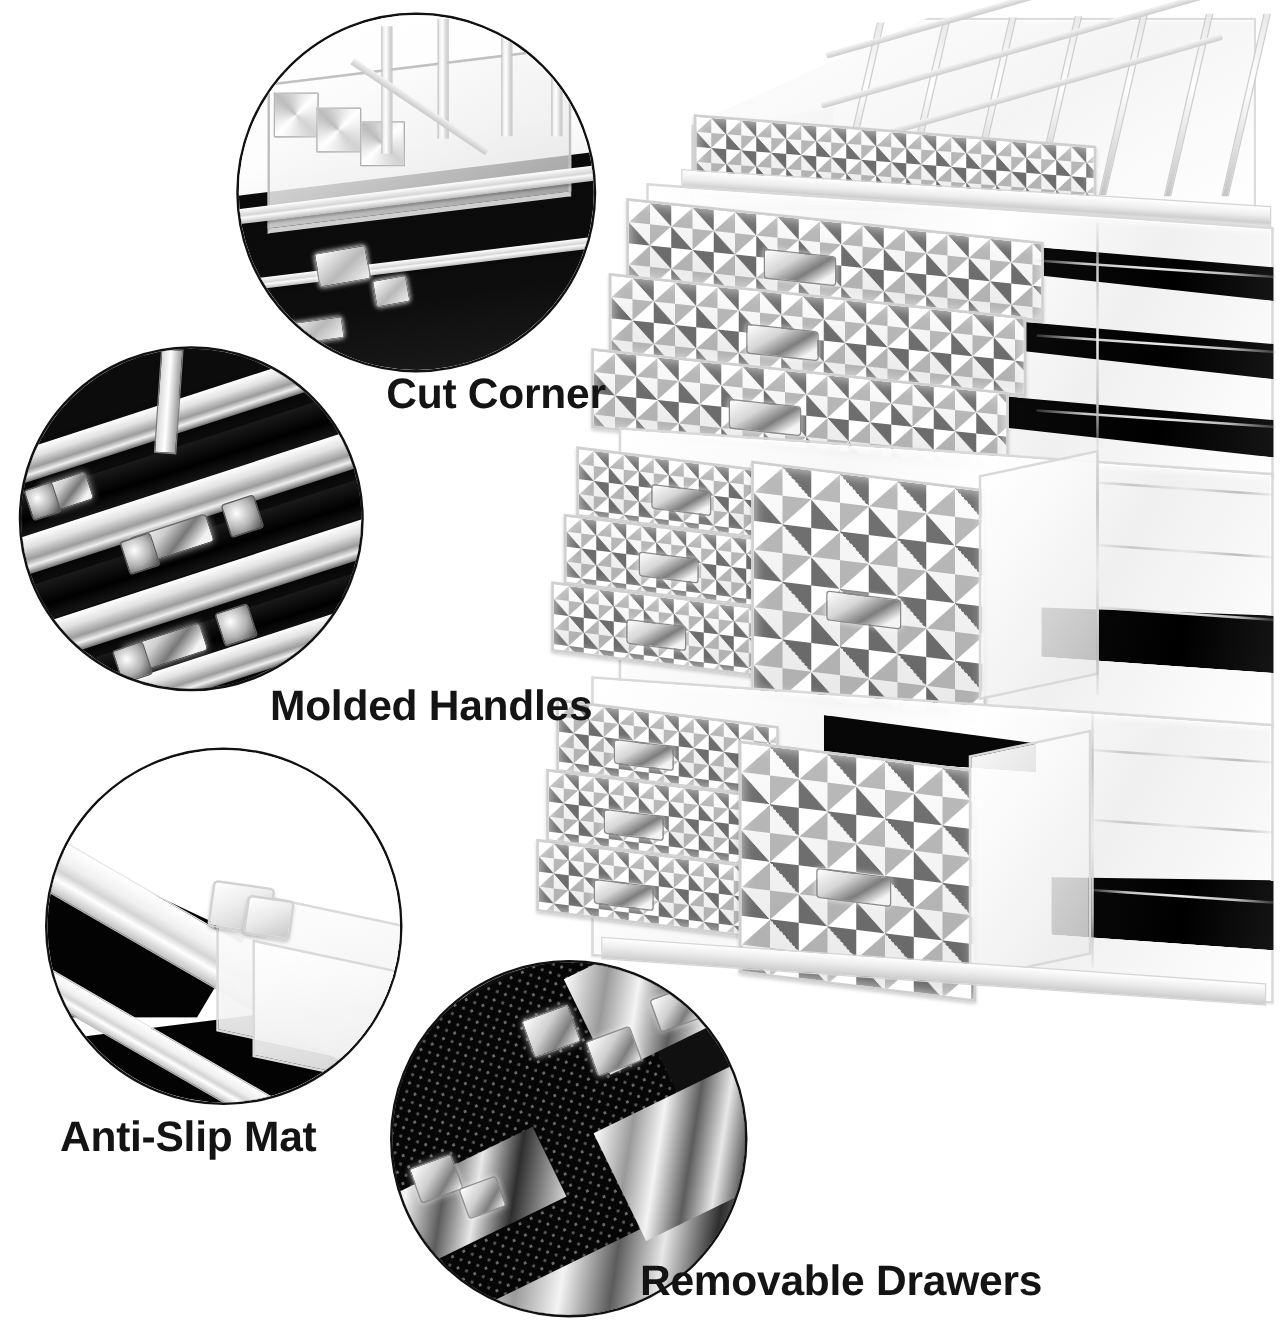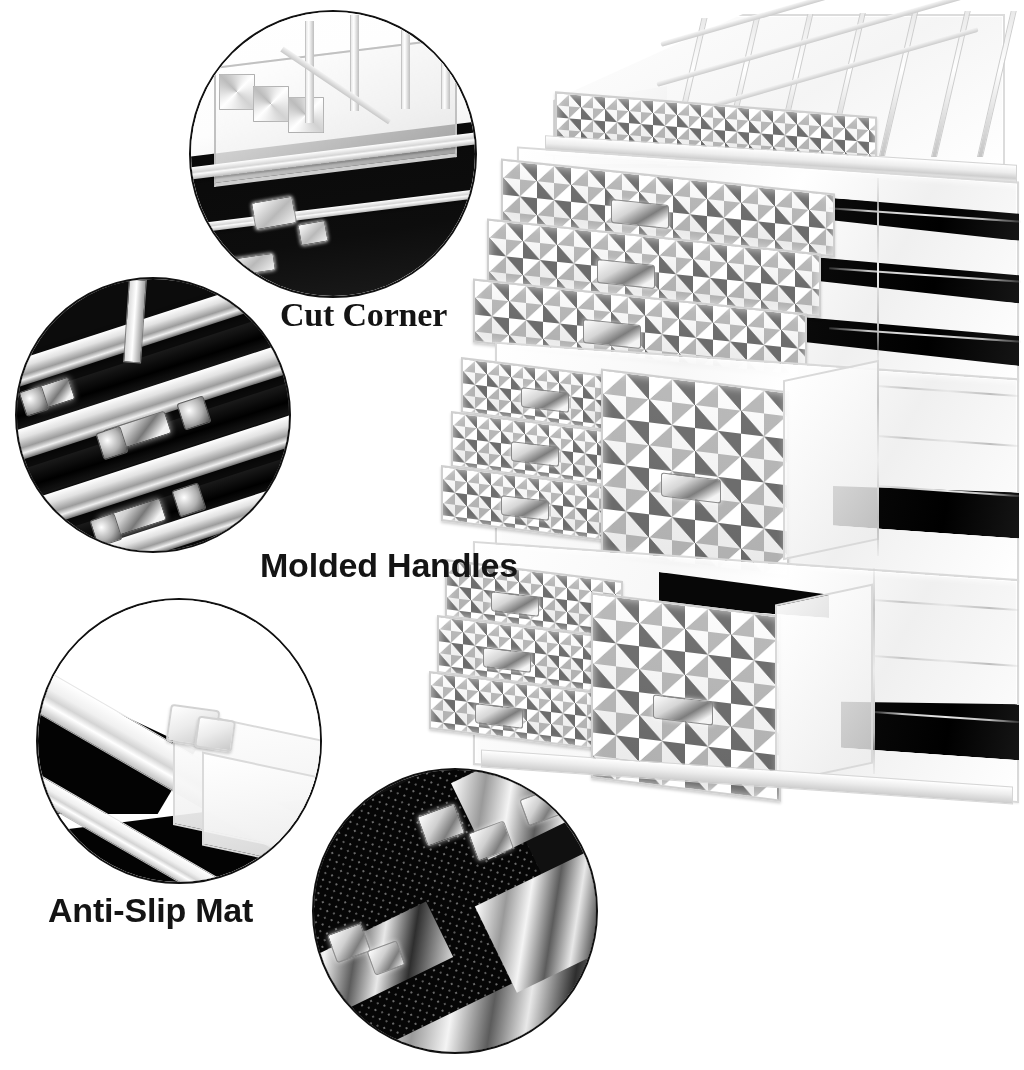--- a/index.html
+++ b/index.html
@@ -401,21 +401,21 @@
       <div class="cc-post" style="left:74%; top:2%;  height:32%;"></div>
       <div class="cc-post" style="left:88%; top:4%;  height:30%;"></div>
       <div class="cc-diag" style="left:32%; top:12%; width:130px; transform:rotate(34deg);"></div>
       <div class="cc-shelf" style="top:48%;"></div>
       <div class="cc-shelf" style="top:68%; height:9px;"></div>
       <div class="cc-knob" style="left:22%; top:66%; width:40px; height:26px; transform:rotate(-10deg);"></div>
       <div class="cc-knob" style="left:38%; top:74%; width:26px; height:20px; transform:rotate(-10deg);"></div>
       <div class="cc-knob" style="left:12%; top:86%; width:48px; height:16px; transform:rotate(-8deg);"></div>
     </div>
   </div>
-  <div class="callout-label" style="left:280px; top:298px;font-family:Liberation Serif, serif;">Cut Corner</div>
+  <div class="callout-label" style="left:309px; top:298px;">Cut Corner</div>
 
   <div class="callout-circle" style="left:15px; top:277px; width:272px; height:272px;">
     <div class="photo">
       <div class="mh-bg"></div>
       <div class="mh-band" style="top:12%;  height:26px;"></div>
       <div class="mh-dark" style="top:26%;  height:30px;"></div>
       <div class="mh-band" style="top:38%;  height:30px;"></div>
       <div class="mh-dark" style="top:53%;  height:30px;"></div>
       <div class="mh-band" style="top:65%;  height:30px;"></div>
       <div class="mh-dark" style="top:80%;  height:28px;"></div>
@@ -424,21 +424,21 @@
       <div class="mh-handle" style="left:6%;  top:38%; width:38px; height:22px;"></div>
       <div class="mh-cap" style="left:2%;  top:40%; width:22px; height:24px;"></div>
       <div class="mh-handle" style="left:32%; top:52%; width:64px; height:22px;"></div>
       <div class="mh-cap" style="left:30%; top:55%; width:24px; height:26px;"></div>
       <div class="mh-cap" style="left:60%; top:44%; width:26px; height:26px;"></div>
       <div class="mh-handle" style="left:30%; top:84%; width:64px; height:22px;"></div>
       <div class="mh-cap" style="left:28%; top:87%; width:24px; height:26px;"></div>
       <div class="mh-cap" style="left:58%; top:76%; width:26px; height:26px;"></div>
     </div>
   </div>
-  <div class="callout-label" style="left:216px; top:548px;margin-left:44px;">Molded Handles</div>
+  <div class="callout-label" style="left:216px; top:548px;">Molded Handles</div>
 
   <div class="callout-circle" style="left:36px; top:598px; width:282px; height:282px;">
     <div class="photo">
       <div class="am-bg"></div>
 
       <div class="am-black" style="left:-6%; top:24%; width:62%; height:52%;
                   clip-path:polygon(0% 0%,100% 56%,78% 100%,0% 100%);"></div>
 
       <div class="am-black" style="left:8%; top:70%; width:92%; height:34%;
                   clip-path:polygon(0% 34%,100% 0%,100% 100%,0% 100%);"></div>
@@ -466,14 +466,15 @@
       <div class="rd-foil" style="left:18%; top:80%; width:92%; height:26%; transform:rotate(-26deg);"></div>
       <div class="rd-foil" style="left:62%; top:36%; width:48%; height:34%; transform:rotate(-26deg);"></div>
 
       <div class="rd-clip" style="left:38%; top:14%; width:38px; height:30px; transform:rotate(-20deg);"></div>
       <div class="rd-clip" style="left:56%; top:20%; width:36px; height:28px; transform:rotate(-20deg);"></div>
       <div class="rd-clip" style="left:74%; top:8%;  width:34px; height:26px; transform:rotate(-20deg);"></div>
       <div class="rd-clip" style="left:6%;  top:56%; width:34px; height:28px; transform:rotate(-20deg);"></div>
       <div class="rd-clip" style="left:20%; top:62%; width:30px; height:24px; transform:rotate(-20deg);"></div>
     </div>
   </div>
+  <div class="callout-label" style="left:512px; top:1008px;">Removable Drawers</div>
 
 </div>
 
 </body></html>

